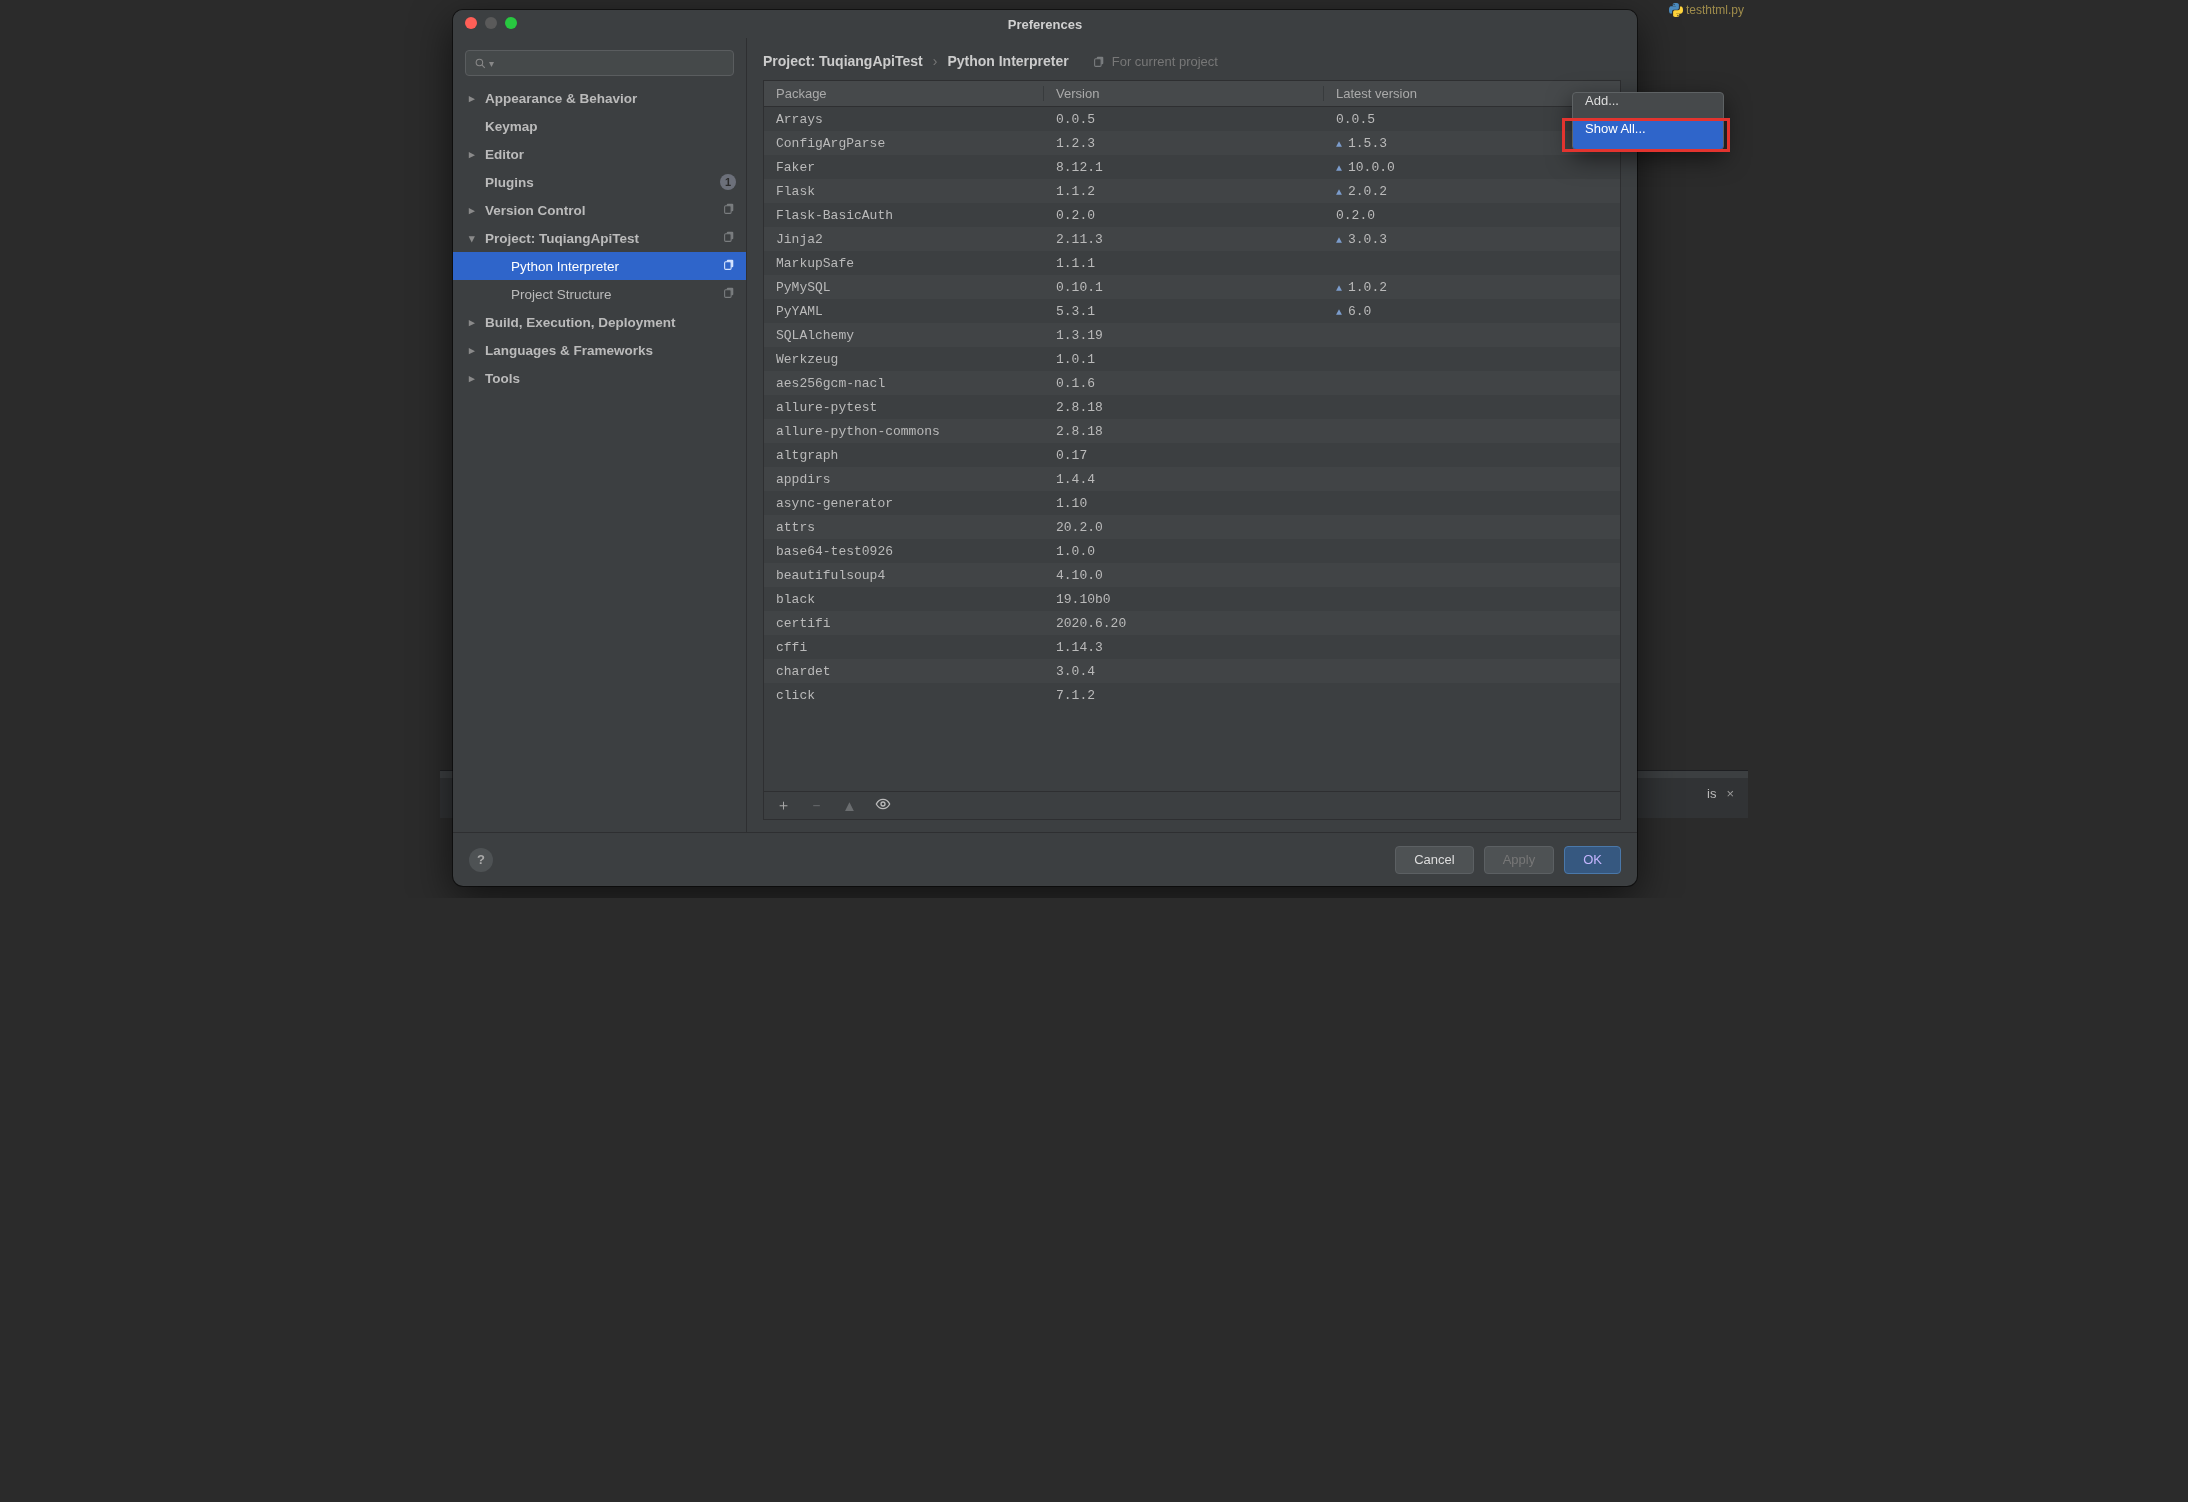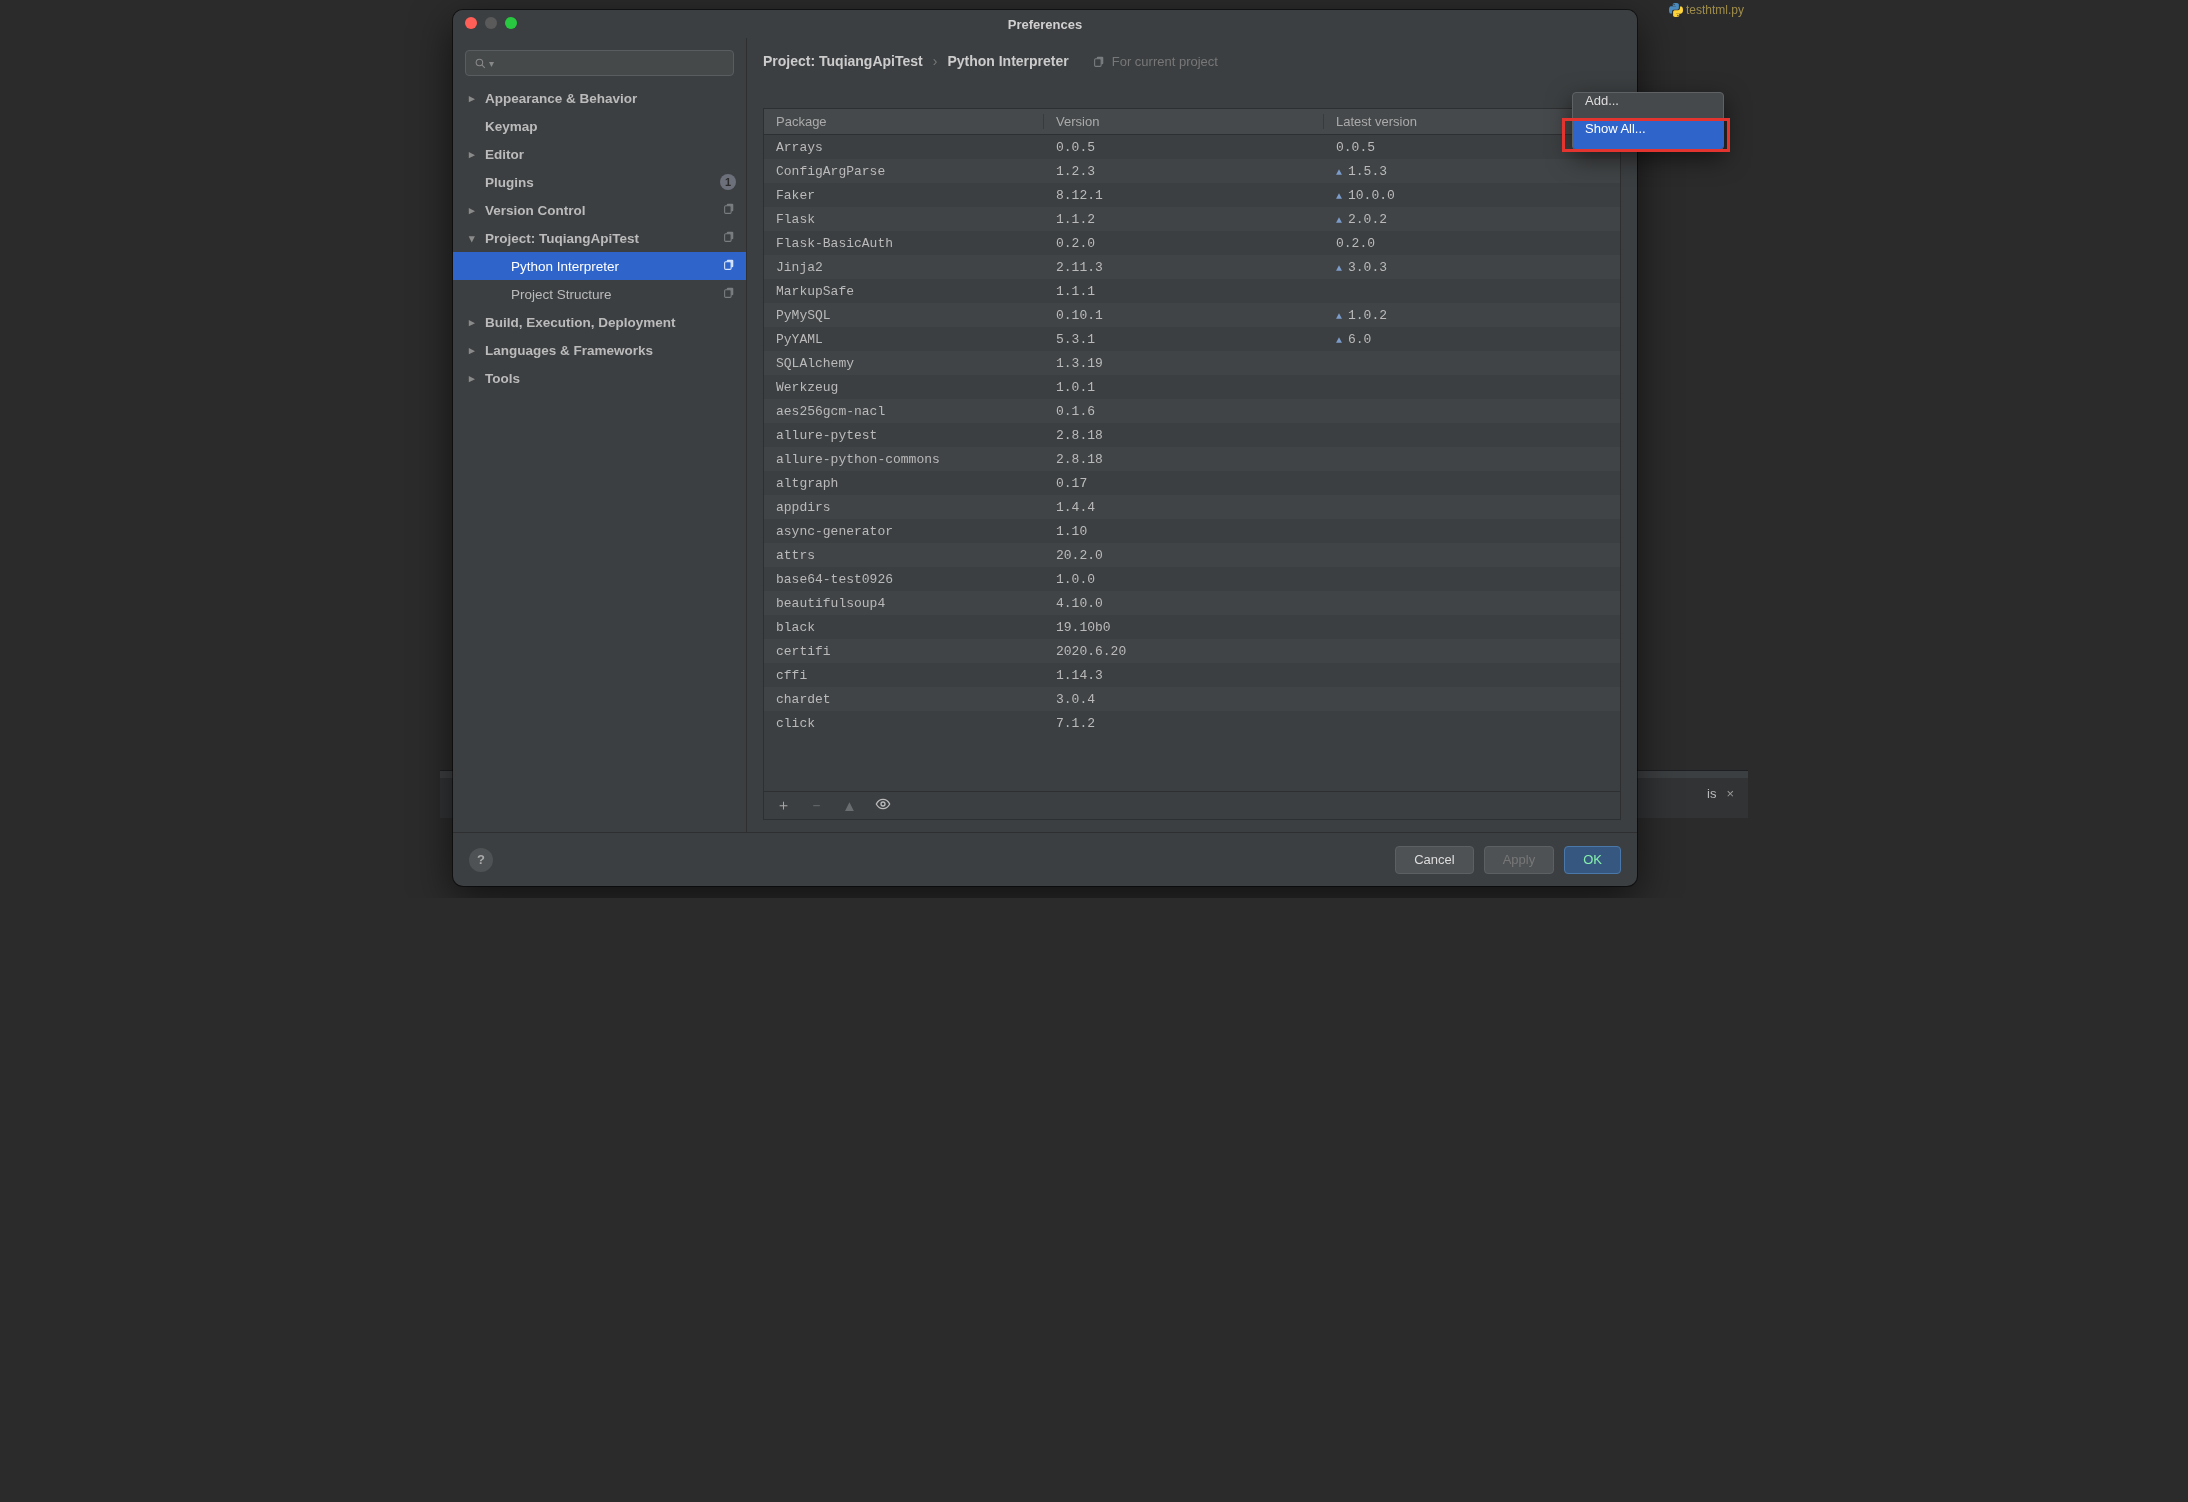--- a/index.html
+++ b/index.html
@@ -168,21 +168,21 @@
     padding:0 8px;
     gap:8px;
     position:relative;
     min-width:0;
   }
   .combo .py-icon { width:14px;height:14px; }
   .combo .name { color:#ddd; }
   .combo .path { color:#7c7f82; }
   .combo .drop { margin-left:auto; color:#999; font-size:10px;}
   .pkg-area {
-    margin-top:32px;
+    margin-top:4px;
     flex:1;
     display:flex; flex-direction:column;
     border:1px solid #2e2f31;
     min-height:0;
   }
   .pkg-header {
     display:grid;
     grid-template-columns: 280px 280px 1fr;
     background:#46494b;
     border-bottom:1px solid #2e2f31;
@@ -237,21 +237,21 @@
   .btn {
     height:28px; padding:0 18px;
     border-radius:4px;
     background:#4e5254;
     border:1px solid #5c6063;
     color:#ddd;
     display:flex;align-items:center;justify-content:center;
     cursor:pointer;
   }
   .btn.disabled { color:#777; }
-  .btn.primary { background:#365880; border-color:#4a78aa; color:#86efac;}
+  .btn.primary { background:#365880; border-color:#4a78aa; color:#c4b5fd;}
   
   .popup {
     position:absolute;
     top: 92px; left: 1132px;
     width: 152px;
     background:#46494b;
     border:1px solid #5e6264;
     border-radius:4px;
     box-shadow:0 8px 24px rgba(0,0,0,.55);
     z-index: 50;

